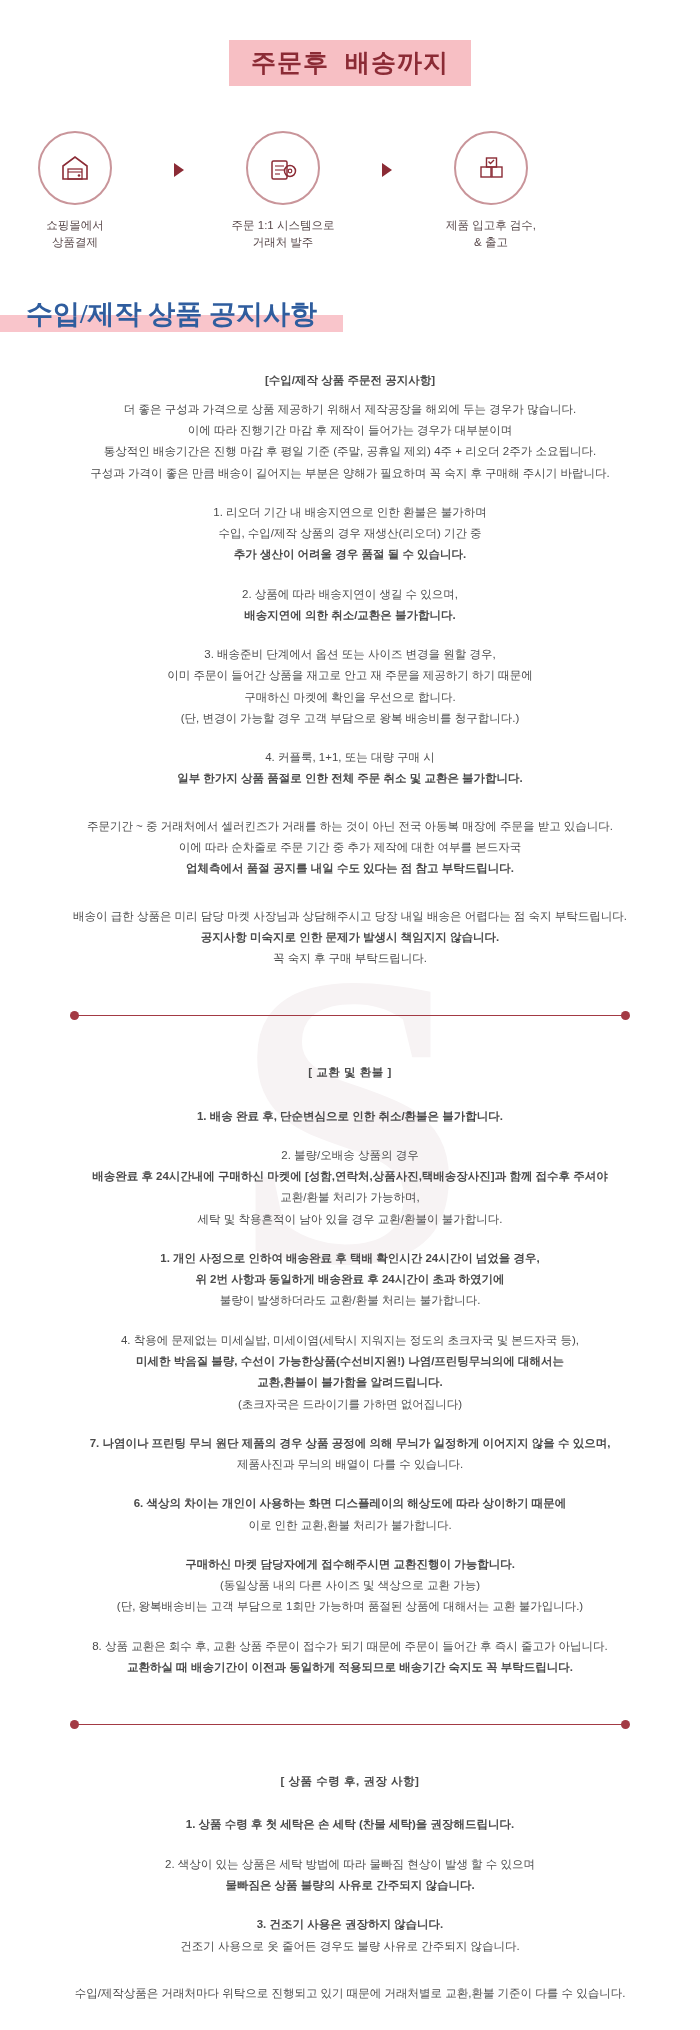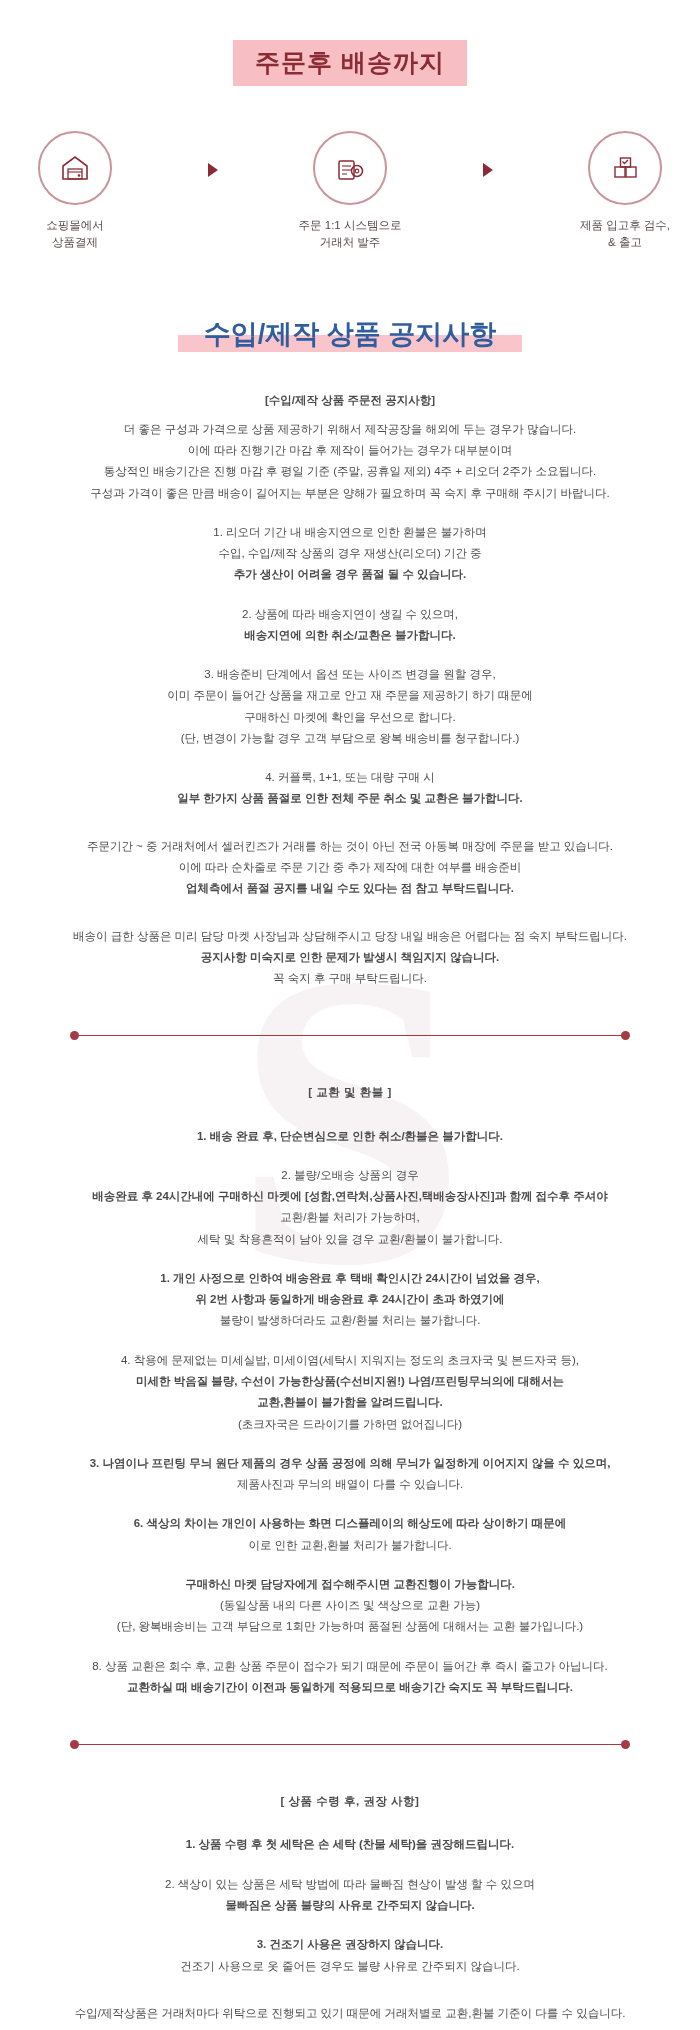--- a/index.html
+++ b/index.html
@@ -44,27 +44,28 @@
   }
   .top-title {
     display: inline-block;
     background: #f7bfc4;
     color: #8b2b35;
     font-size: 25px;
     font-weight: bold;
     letter-spacing: 1px;
     padding: 6px 22px 7px 22px;
     position: relative;
+    font-family: Liberation Mono, monospace;
   }
 
   
   .steps {
     margin-top: 45px;
     display: flex;
-    justify-content: space-between;
+    justify-content: flex-start;
     align-items: flex-start;
     gap: 12px;
   }
   .step {
     width: 150px;
     text-align: center;
   }
   .step-circle {
     width: 74px;
     height: 74px;
@@ -93,22 +94,23 @@
   .arrow i {
     display: block;
     width: 0; height: 0;
     border-left: 10px solid #8b2b35;
     border-top: 7px solid transparent;
     border-bottom: 7px solid transparent;
   }
 
   
   .section-heading-wrap {
-    text-align: center;
-    margin-top: 62px;
+    text-align: left;
+    margin-top: 42px;
+    font-family: Liberation Serif, serif;
   }
   .section-heading {
     display: inline-block;
     position: relative;
     font-size: 27px;
     font-weight: bold;
     color: #2f5d9e;
     padding: 2px 26px 4px 26px;
   }
   .section-heading .band {
@@ -265,21 +267,21 @@
       </div>
 
       <div class="item">
         <p>4. 커플룩, 1+1, 또는 대량 구매 시</p>
         <p class="red">일부 한가지 상품 품절로 인한 전체 주문 취소 및 교환은 불가합니다.</p>
       </div>
 
       <div class="gap-lg"></div>
       <div>
         <p>주문기간 ~ 중 거래처에서 셀러킨즈가 거래를 하는 것이 아닌 전국 아동복 매장에 주문을 받고 있습니다.</p>
-        <p>이에 따라 순차줄로 주문 기간 중 추가 제작에 대한 여부를 배송준비</p>
+        <p>이에 따라 순차줄로 주문 기간 중 추가 제작에 대한 여부를 본드자국</p>
         <p class="red">업체측에서 품절 공지를 내일 수도 있다는 점 참고 부탁드립니다.</p>
       </div>
 
       <div class="gap-lg"></div>
       <div>
         <p>배송이 급한 상품은 미리 담당 마켓 사장님과 상담해주시고 당장 내일 배송은 어렵다는 점 숙지 부탁드립니다.</p>
         <p class="red">공지사항 미숙지로 인한 문제가 발생시 책임지지 않습니다.</p>
         <p>꼭 숙지 후 구매 부탁드립니다.</p>
       </div>
     </div>
@@ -311,21 +313,21 @@
       </div>
 
       <div class="item">
         <p>4. 착용에 문제없는 미세실밥, 미세이염(세탁시 지워지는 정도의 초크자국 및 본드자국 등),</p>
         <p class="red">미세한 박음질 불량, 수선이 가능한상품(수선비지원!) 나염/프린팅무늬의에 대해서는</p>
         <p class="red">교환,환불이 불가함을 알려드립니다.</p>
         <p>(초크자국은 드라이기를 가하면 없어집니다)</p>
       </div>
 
       <div class="item">
-        <p class="red">3. 나염이나 프린팅 무늬 원단 제품의 경우 상품 공정에 의해 무늬가 일정하게 이어지지 않을 수 있으며,</p>
+        <p class="red">7. 나염이나 프린팅 무늬 원단 제품의 경우 상품 공정에 의해 무늬가 일정하게 이어지지 않을 수 있으며,</p>
         <p>제품사진과 무늬의 배열이 다를 수 있습니다.</p>
       </div>
 
       <div class="item">
         <p class="red">6. 색상의 차이는 개인이 사용하는 화면 디스플레이의 해상도에 따라 상이하기 때문에</p>
         <p>이로 인한 교환,환불 처리가 불가합니다.</p>
       </div>
 
       <div class="item">
         <p class="red">구매하신 마켓 담당자에게 접수해주시면 교환진행이 가능합니다.</p>

